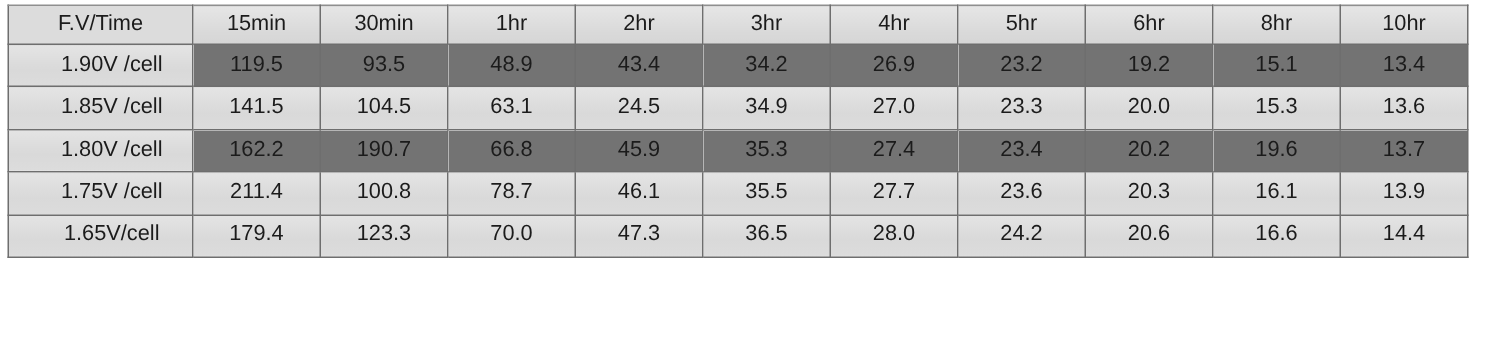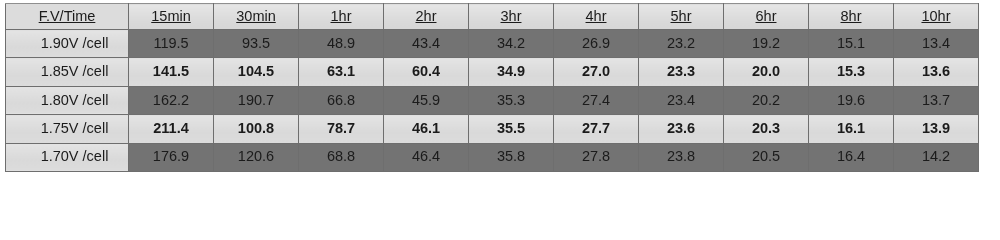--- a/index.html
+++ b/index.html
@@ -55,41 +55,39 @@
     overflow: hidden;
   }
 
   
   table.data-table thead th {
     height: 25px;
     background: #dcdcdc;
     font-weight: normal;
     border-top: 1px solid #8f8f8f;
     border-bottom: 1px solid #6e6e6e;
-    text-decoration: underline;
   }
 
   
   table.data-table tbody tr { height: 24px; }
 
   
   table.data-table tbody tr.row-odd  td.cell-data { background: #737373; }
   table.data-table tbody tr.row-even td.cell-data { background: #dddddd; }
 
   
   table.data-table td.cell-label,
   table.data-table th.cell-label {
     background: #dcdcdc;
     text-align: center;
   }
 
   
   table.data-table tbody tr.row-even td.cell-data {
     background-image: linear-gradient(to bottom, #e4e4e4 0%, #d9d9d9 60%, #dcdcdc 100%);
-    font-weight: bold;
   }
   table.data-table thead th {
     background-image: linear-gradient(to bottom, #e6e6e6 0%, #d9d9d9 70%, #d6d6d6 100%);
   }
   table.data-table td.cell-label {
     background-image: linear-gradient(to bottom, #e4e4e4 0%, #d9d9d9 60%, #dcdcdc 100%);
     padding-left: 21px;
   }
 </style>
 </head>
@@ -138,21 +136,21 @@
           <td class="cell-data">23.2</td>
           <td class="cell-data">19.2</td>
           <td class="cell-data">15.1</td>
           <td class="cell-data">13.4</td>
         </tr>
         <tr class="row-even">
           <td class="cell-label">1.85V /cell</td>
           <td class="cell-data">141.5</td>
           <td class="cell-data">104.5</td>
           <td class="cell-data">63.1</td>
-          <td class="cell-data">60.4</td>
+          <td class="cell-data">24.5</td>
           <td class="cell-data">34.9</td>
           <td class="cell-data">27.0</td>
           <td class="cell-data">23.3</td>
           <td class="cell-data">20.0</td>
           <td class="cell-data">15.3</td>
           <td class="cell-data">13.6</td>
         </tr>
         <tr class="row-odd">
           <td class="cell-label">1.80V /cell</td>
           <td class="cell-data">162.2</td>
@@ -172,29 +170,29 @@
           <td class="cell-data">100.8</td>
           <td class="cell-data">78.7</td>
           <td class="cell-data">46.1</td>
           <td class="cell-data">35.5</td>
           <td class="cell-data">27.7</td>
           <td class="cell-data">23.6</td>
           <td class="cell-data">20.3</td>
           <td class="cell-data">16.1</td>
           <td class="cell-data">13.9</td>
         </tr>
-        <tr class="row-odd">
-          <td class="cell-label">1.70V /cell</td>
-          <td class="cell-data">176.9</td>
-          <td class="cell-data">120.6</td>
-          <td class="cell-data">68.8</td>
-          <td class="cell-data">46.4</td>
-          <td class="cell-data">35.8</td>
-          <td class="cell-data">27.8</td>
-          <td class="cell-data">23.8</td>
-          <td class="cell-data">20.5</td>
-          <td class="cell-data">16.4</td>
-          <td class="cell-data">14.2</td>
+        <tr class="row-even">
+          <td class="cell-label">1.65V/cell</td>
+          <td class="cell-data">179.4</td>
+          <td class="cell-data">123.3</td>
+          <td class="cell-data">70.0</td>
+          <td class="cell-data">47.3</td>
+          <td class="cell-data">36.5</td>
+          <td class="cell-data">28.0</td>
+          <td class="cell-data">24.2</td>
+          <td class="cell-data">20.6</td>
+          <td class="cell-data">16.6</td>
+          <td class="cell-data">14.4</td>
         </tr>
       </tbody>
     </table>
   </div>
 </div>
 
 </body></html>

